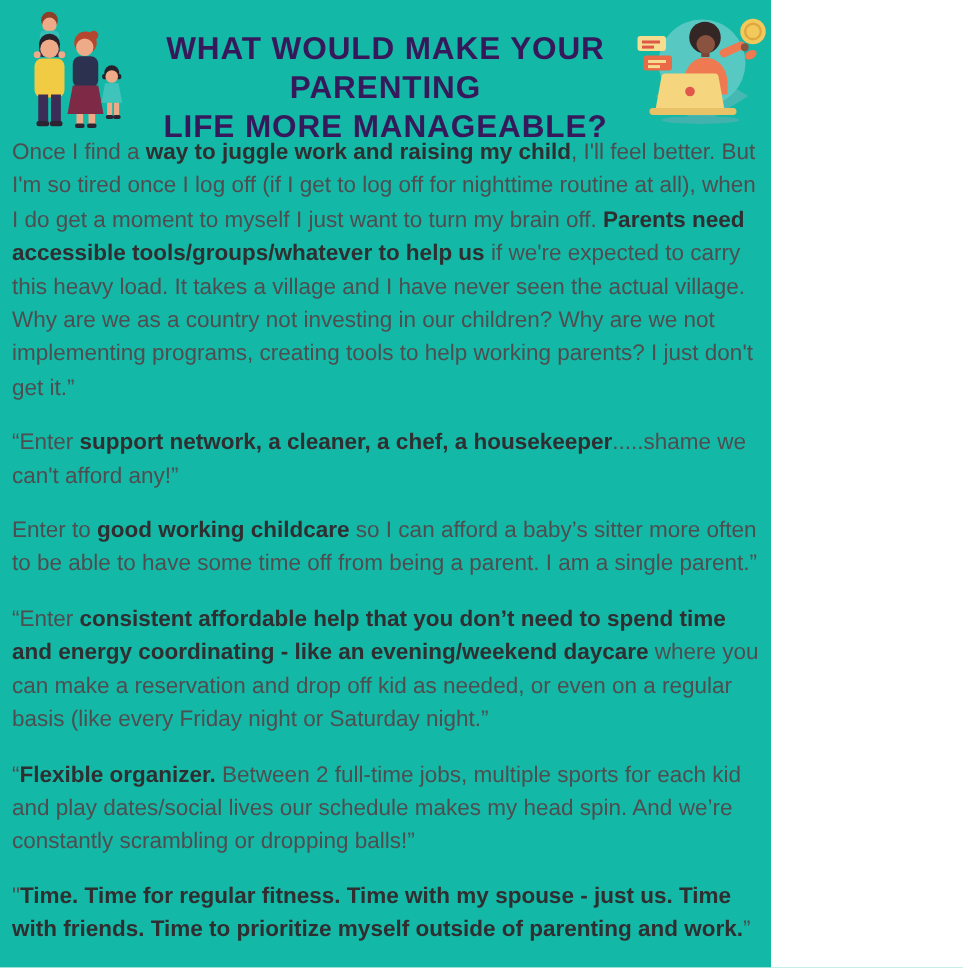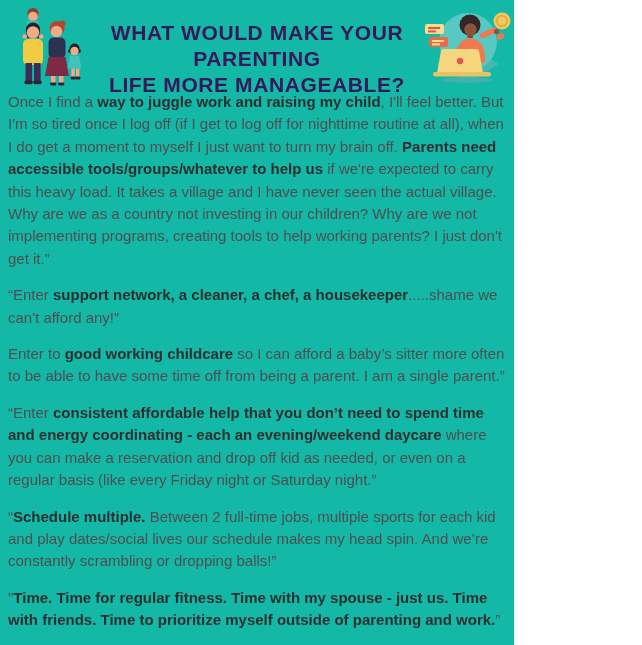--- a/index.html
+++ b/index.html
@@ -115,22 +115,22 @@
   </header>
 
   <main class="quotes">
 
     <p class="quote"><span>Once I find a </span><span class="b">way to juggle work and raising my child</span><span>, I'll feel better. But I'm so tired once I log off (if I get to log off for nighttime routine at all), when I do get a moment to myself I just want to turn my brain off. </span><span class="b">Parents need accessible tools/groups/whatever to help us</span><span> if we're expected to carry this heavy load. It takes a village and I have never seen the actual village. Why are we as a country not investing in our children? Why are we not implementing programs, creating tools to help working parents? I just don't get it.”</span></p>
 
     <p class="quote"><span>“Enter </span><span class="b">support network, a cleaner, a chef, a housekeeper</span><span>.....shame we can't afford any!”</span></p>
 
     <p class="quote"><span>Enter to </span><span class="b">good working childcare</span><span> so I can afford a baby’s sitter more often to be able to have some time off from being a parent. I am a single parent.”</span></p>
 
-    <p class="quote"><span>“Enter </span><span class="b">consistent affordable help that you don’t need to spend time and energy coordinating - each an evening/weekend daycare</span><span> where you can make a reservation and drop off kid as needed, or even on a regular basis (like every Friday night or Saturday night.”</span></p>
+    <p class="quote"><span>“Enter </span><span class="b">consistent affordable help that you don’t need to spend time and energy coordinating - like an evening/weekend daycare</span><span> where you can make a reservation and drop off kid as needed, or even on a regular basis (like every Friday night or Saturday night.”</span></p>
 
 
-    <p class="quote"><span>“</span><span class="b">Schedule multiple.</span><span> Between 2 full-time jobs, multiple sports for each kid and play dates/social lives our schedule makes my head spin. And we’re constantly scrambling or dropping balls!”</span></p>
+    <p class="quote"><span>“</span><span class="b">Flexible organizer.</span><span> Between 2 full-time jobs, multiple sports for each kid and play dates/social lives our schedule makes my head spin. And we’re constantly scrambling or dropping balls!”</span></p>
 
     <p class="quote"><span>"</span><span class="b">Time. Time for regular fitness. Time with my spouse - just us. Time with friends. Time to prioritize myself outside of parenting and work.</span><span>”</span></p>
 
   </main>
 
 </div>
 
 </body></html>

